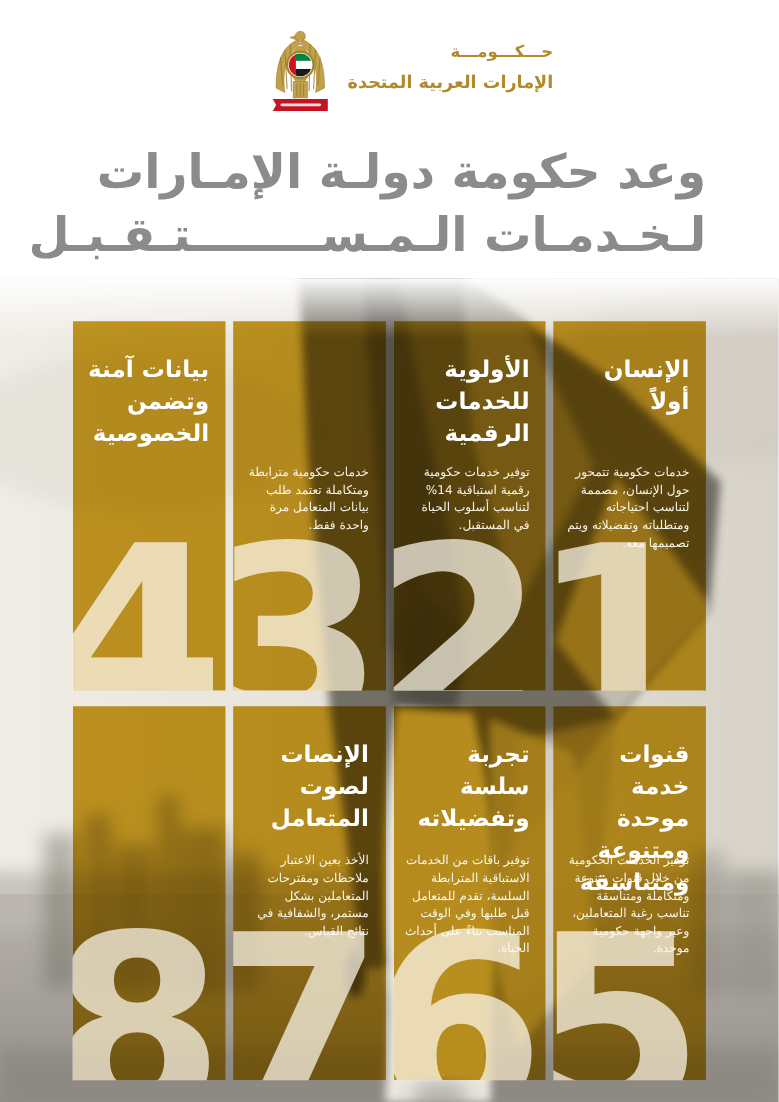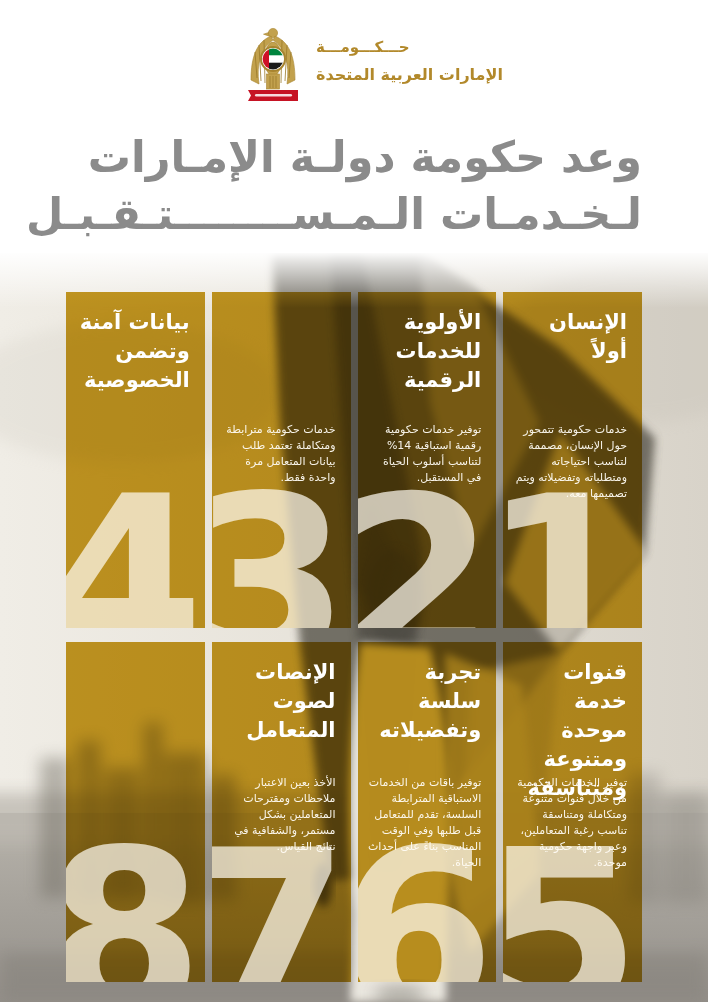--- a/index.html
+++ b/index.html
@@ -4,21 +4,21 @@
 <style>
   html,body{margin:0;padding:0;background:#ffffff;}
   .poster{
     position:relative;width:708px;height:1002px;overflow:hidden;
     background:#ffffff;font-family:"DejaVu Sans",sans-serif;
   }
 
   
   .gov-logo{position:absolute;top:26px;left:244px;display:flex;gap:14px;align-items:flex-start;}
   .logo-text{direction:rtl;text-align:left;color:#B2892B;padding-top:12px;}
-  .logo-text .gov{font-size:15px;font-weight:bold;letter-spacing:0;line-height:18px;margin:0;}
+  .logo-text .gov{font-size:15px;font-weight:bold;letter-spacing:0;line-height:18px;margin:0;text-align:right;}
   .logo-text .country{font-size:16px;font-weight:bold;line-height:22px;margin:8px 0 0 0;}
 
   
   .main-title{
     position:absolute;top:129px;right:66px;left:60px;
     direction:rtl;text-align:right;color:#8B8B8B;font-weight:bold;
   }
   .main-title .t1,.main-title .t2{font-size:43px;line-height:57px;white-space:nowrap;margin:0;}
 
   
@@ -32,21 +32,21 @@
 
   .card{position:relative;overflow:hidden;height:100%;}
   .card-overlay{position:absolute;inset:0;background:#C89C22;mix-blend-mode:multiply;}
   .card-number{
     position:absolute;bottom:-66px;right:1px;z-index:1;
     font-size:228px;line-height:1;font-weight:bold;
     color:rgba(253,250,240,0.72);
   }
   .card-content{position:absolute;inset:0;z-index:2;direction:rtl;text-align:right;}
   .card-title{
-    margin:0;padding:16px 15px 0 10px;
+    margin:0;padding:30px 15px 0 10px;
     color:#ffffff;font-weight:bold;font-size:21px;line-height:29px;
     white-space:pre-line;
   }
   .card-desc{
     position:absolute;top:130px;right:15px;left:10px;margin:0;
     color:rgba(255,252,244,0.95);font-size:11px;line-height:16px;
     white-space:normal;
   }
   .row-bottom .card-desc{top:133px;}
 </style>

